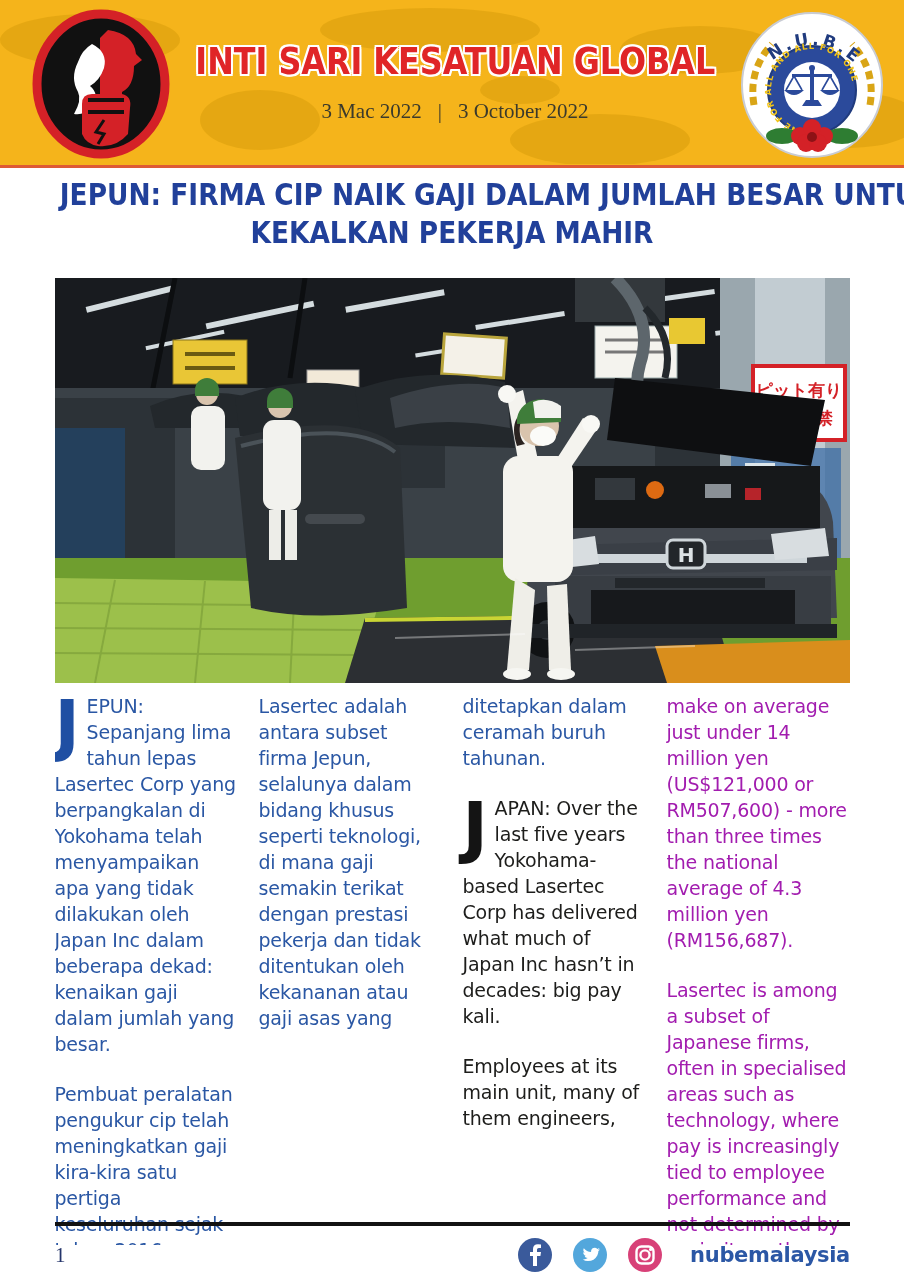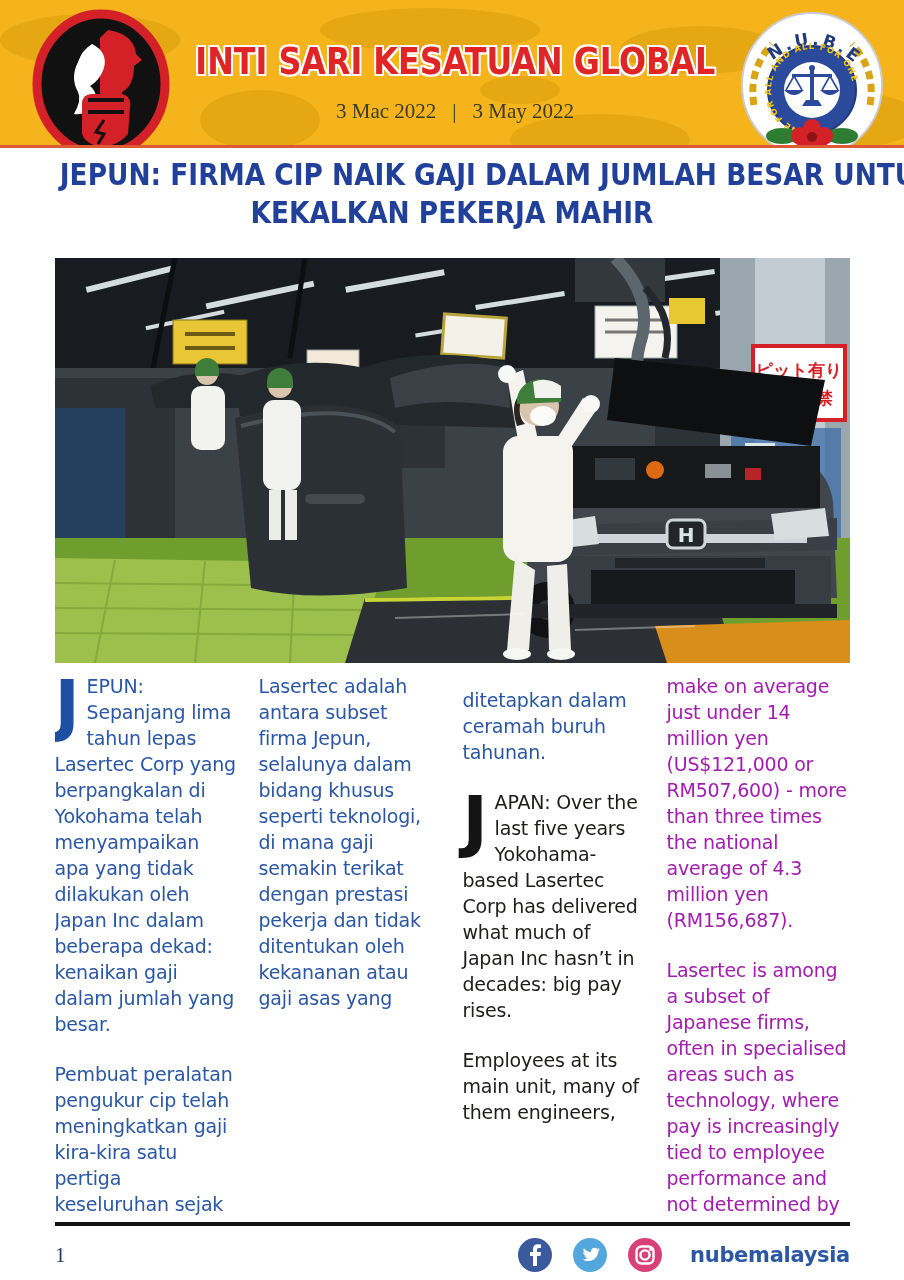--- a/index.html
+++ b/index.html
@@ -5,21 +5,21 @@
   * { margin:0; padding:0; box-sizing:border-box; }
   html,body { background:#ffffff; }
   .page {
     position:relative; width:904px; height:1280px; margin:0 auto;
     background:#ffffff; overflow:hidden;
     font-family:"DejaVu Sans","Liberation Sans",sans-serif;
   }
 
   
   .masthead {
-    position:relative; width:904px; height:148px;
+    position:relative; width:904px; height:168px;
     background:#F5B41B; border-bottom:3px solid #DE5A35; overflow:hidden;
   }
   .mapbg { position:absolute; inset:0; opacity:.55; }
   .mast-center {
     position:absolute; left:190px; top:0; width:530px; height:164px;
     display:flex; flex-direction:column; align-items:center; justify-content:center;
   }
   .title-red {
     font-size:37px; font-weight:800; letter-spacing:0px; color:#E02527;
     transform:scaleX(.86); white-space:nowrap;
@@ -54,21 +54,21 @@
 
   
   .article {
     width:795px; margin:10px auto 0; display:flex; gap:21px;
     height:552px; overflow:hidden;
   }
   .col { flex:1 1 0; font-size:19px; line-height:26px; letter-spacing:-.2px; }
   .col p { margin-bottom:24px; }
   .col-my { color:#2A57A4; }
   .col-en { color:#a21caf; }
-  .p-my { color:#2A57A4;margin-top:14px; }
+  .p-my { color:#2A57A4; }
   .p-en { color:#1D1D1B; }
   .dropcap {
     float:left; font-size:68px; line-height:52px; font-weight:700;
     padding:6px 7px 0 0;
   }
   .dc-blue { color:#1F4FA3; }
   .dc-black { color:#141414; }
 
   
   .footer-rule {
@@ -113,21 +113,21 @@
       <path d="M52,126 L52,96 Q52,86 62,86 L92,86 Q102,88 100,100 L98,126 Q86,140 68,138 Q56,136 52,126 Z" fill="#D42127"></path>
       <path d="M58,92 L94,92 M58,104 L94,104" stroke="#111111" stroke-width="4" fill="none"></path>
       <path d="M74,112 L66,124 L74,126 L68,136" stroke="#111111" stroke-width="3" fill="none"></path>
     </svg>
 
     <div class="mast-center">
       <div class="title-red">INTI SARI KESATUAN GLOBAL</div>
       <div class="date-row">
         <span>3 Mac 2022</span>
         <span>|</span>
-        <span>3 May 2022</span>
+        <span>3 October 2022</span>
       </div>
     </div>
 
     <svg class="logo-right" width="148" height="150" viewBox="0 0 148 150">
       <defs>
         <path id="nubeArc" d="M28,56 Q74,14 120,56" fill="none"></path>
         <path id="mottoArc" d="M74,121 A41,41 0 1 1 74.2,121" fill="none"></path>
       </defs>
       <ellipse cx="74" cy="75" rx="70" ry="72" fill="#FFFFFF" stroke="#C9CCD4" stroke-width="2"></ellipse>
 
@@ -317,21 +317,21 @@
     <div class="col col-my">
       <p><span class="dropcap dc-blue">J</span><span>EPUN: Sepanjang lima tahun lepas Lasertec Corp yang berpangkalan di Yokohama telah menyampaikan apa yang tidak dilakukan oleh Japan Inc dalam beberapa dekad: kenaikan gaji dalam jumlah yang besar.</span></p>
       <p><span>Pembuat peralatan pengukur cip telah meningkatkan gaji kira-kira satu pertiga keseluruhan sejak tahun 2016.</span></p>
 
     </div>
     <div class="col col-my">
       <p><span>Lasertec adalah antara subset firma Jepun, selalunya dalam bidang khusus seperti teknologi, di mana gaji semakin terikat dengan prestasi pekerja dan tidak ditentukan oleh kekananan atau gaji asas yang</span></p>
     </div>
     <div class="col">
       <p class="p-my"><span>ditetapkan dalam ceramah buruh tahunan.</span></p>
-      <p class="p-en"><span class="dropcap dc-black">J</span><span>APAN: Over the last five years Yokohama-based Lasertec Corp has delivered what much of Japan Inc hasn’t in decades: big pay rises.</span></p>
+      <p class="p-en"><span class="dropcap dc-black">J</span><span>APAN: Over the last five years Yokohama-based Lasertec Corp has delivered what much of Japan Inc hasn’t in decades: big pay kali.</span></p>
       <p class="p-en"><span>Employees at its main unit, many of them engineers,</span></p>
     </div>
     <div class="col col-en">
       <p><span>make on average just under 14 million yen (US$121,000 or RM507,600) - more than three times the national average of 4.3 million yen (RM156,687).</span></p>
       <p><span>Lasertec is among a subset of Japanese firms, often in specialised areas such as technology, where pay is increasingly tied to employee performance and not determined by seniority or the base pay set in annual labour talks.</span></p>
     </div>
   </div>
 
   <div class="footer-rule"></div>
   <div class="footer">

